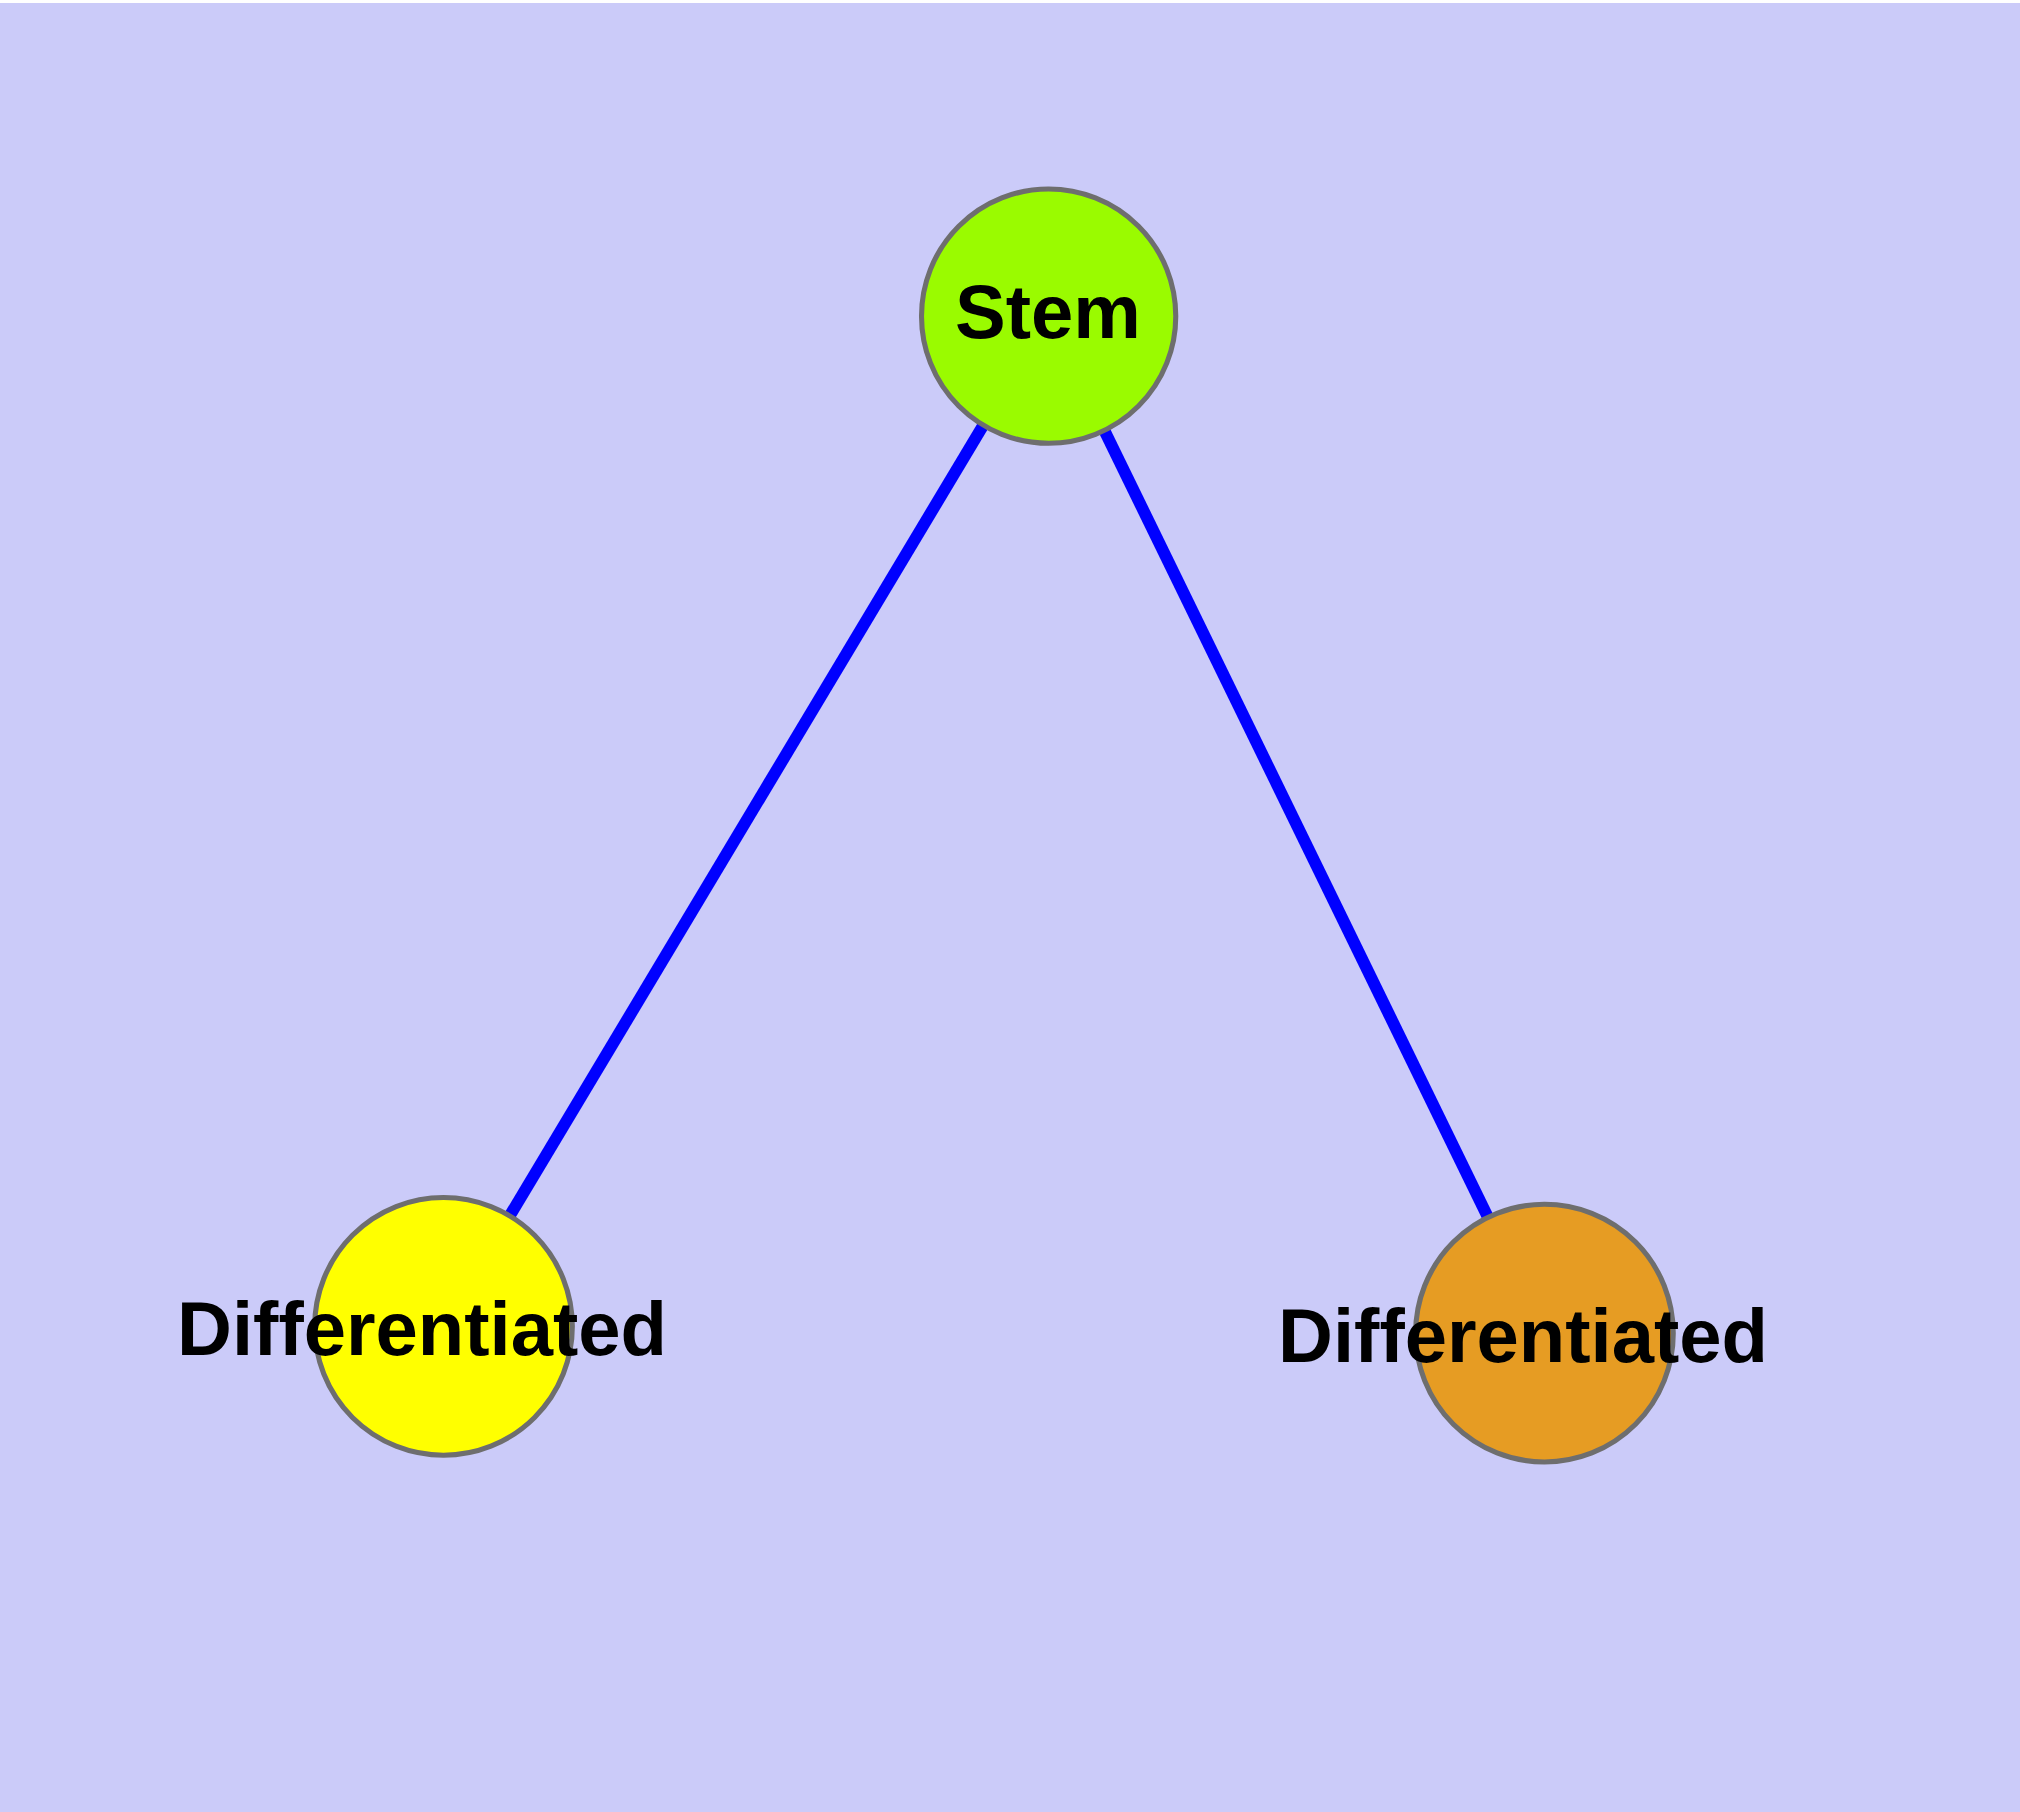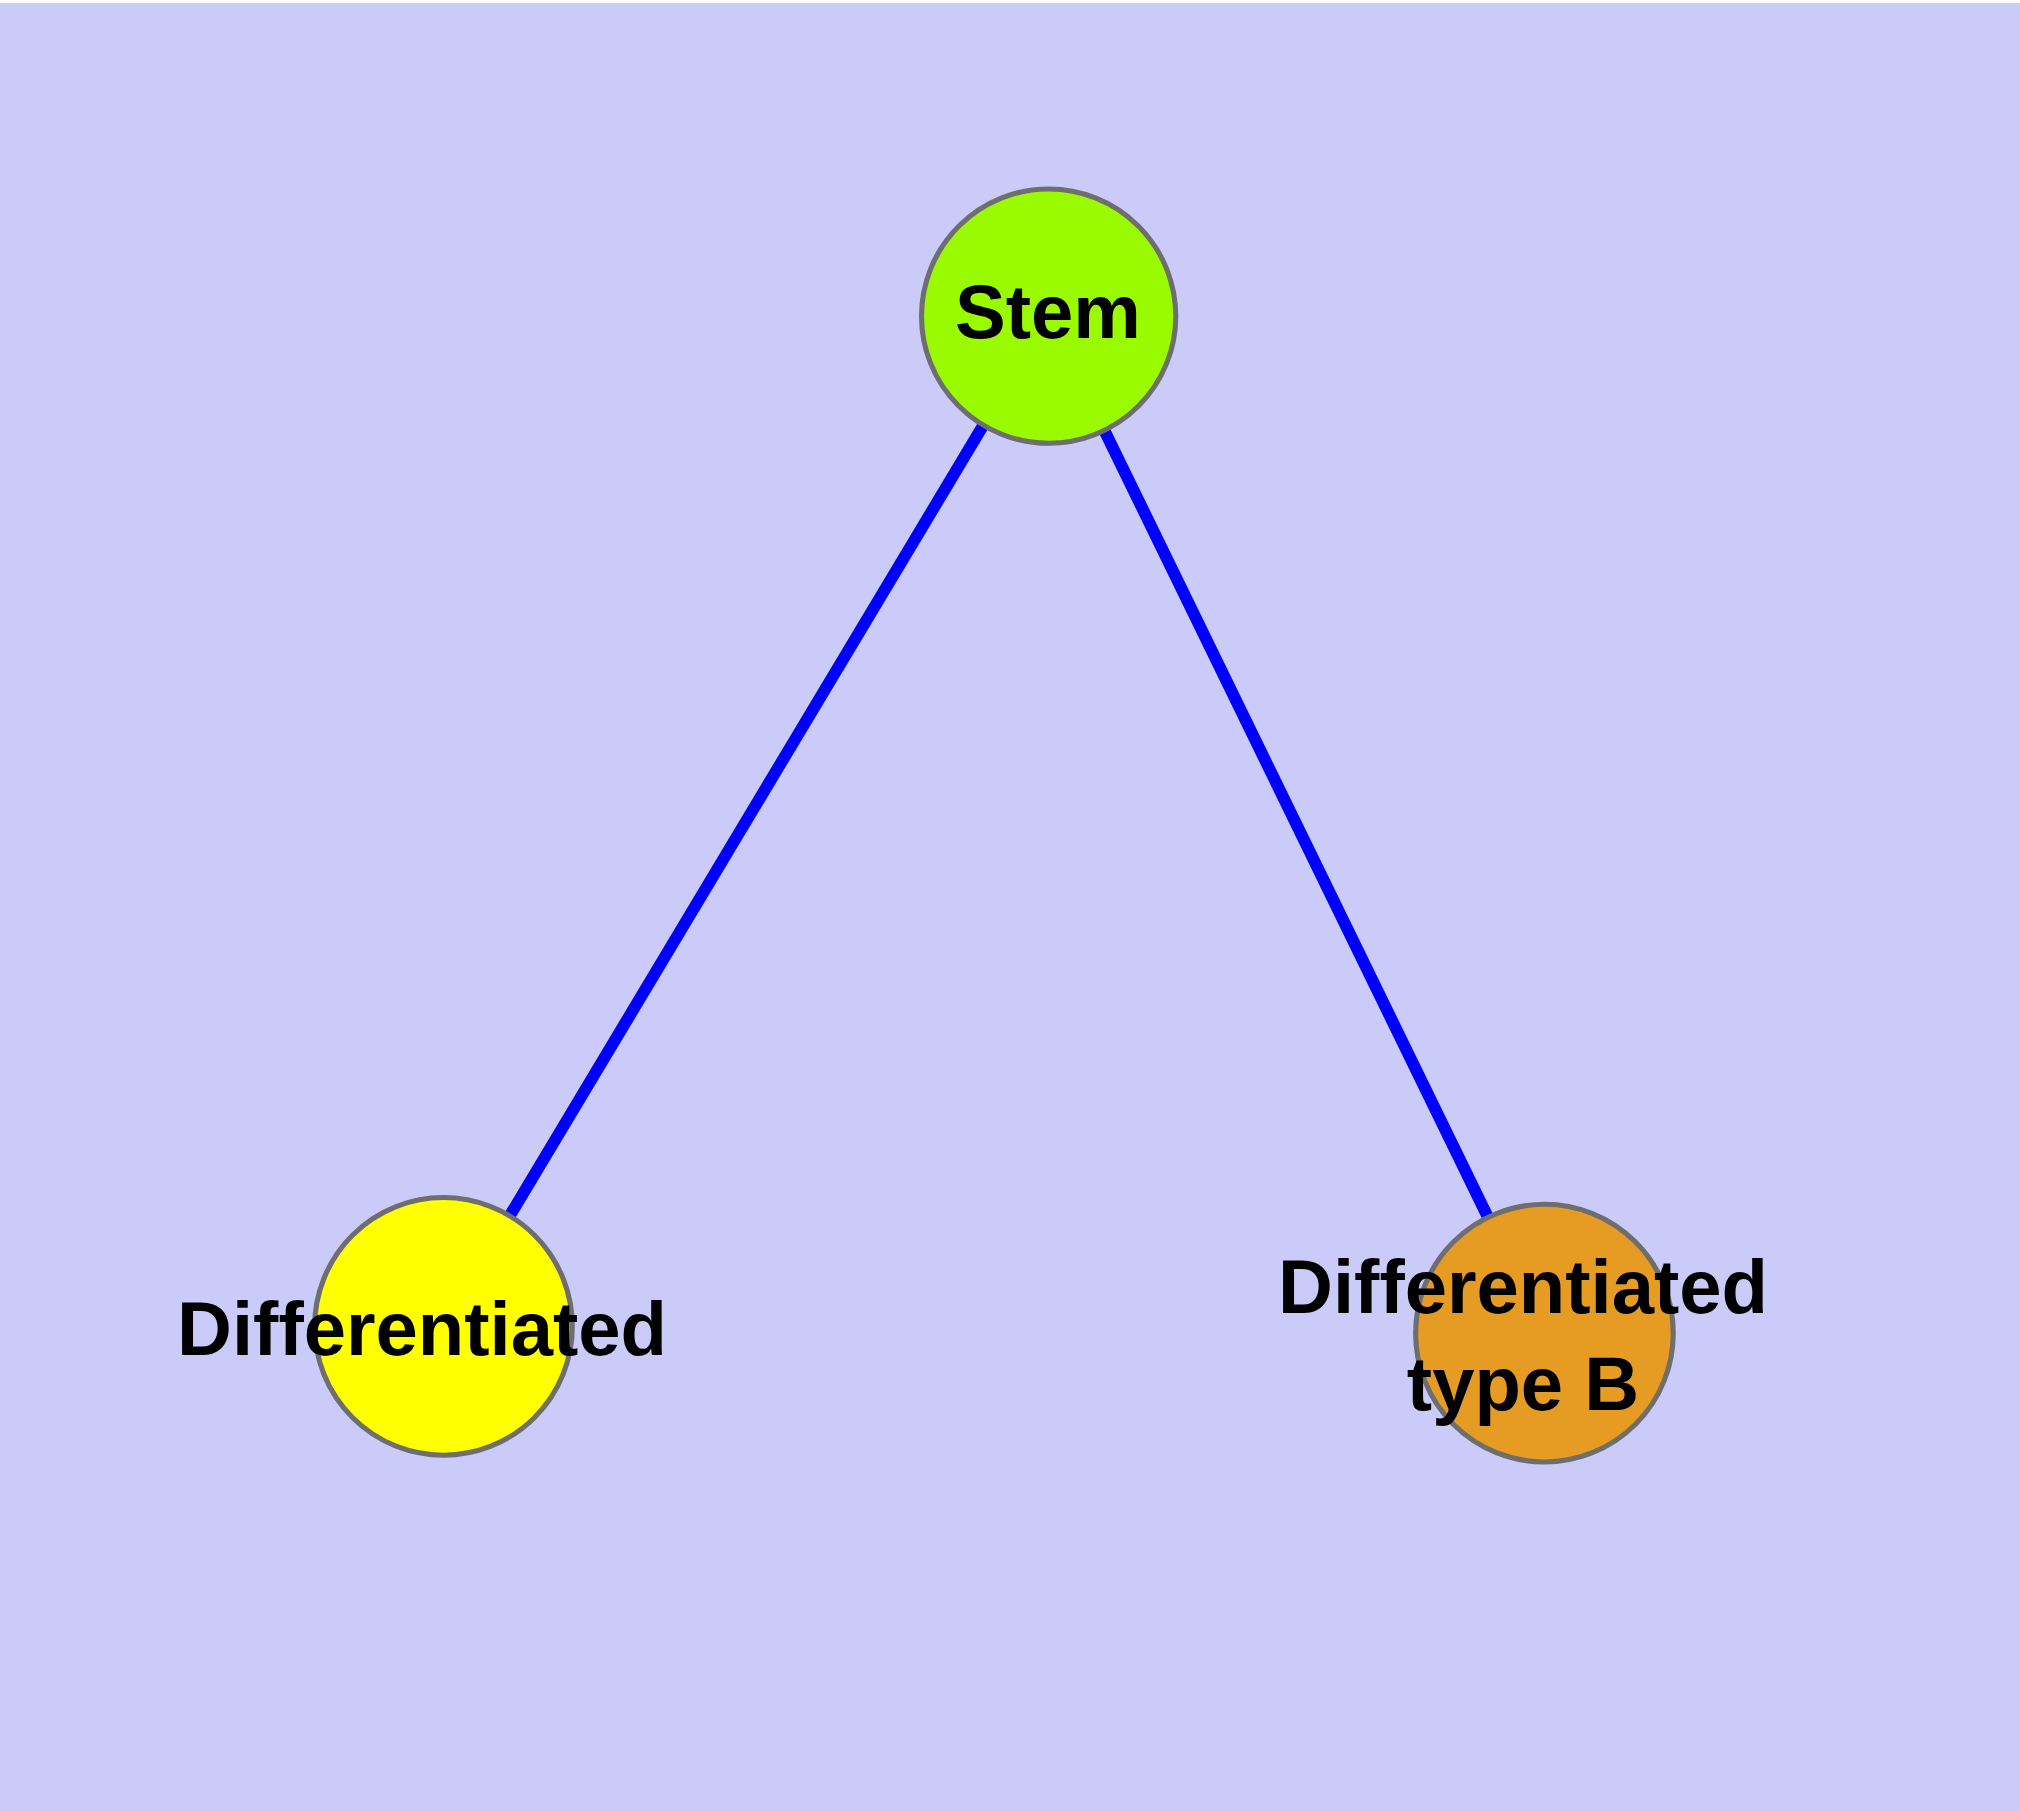--- a/index.html
+++ b/index.html
@@ -62,17 +62,16 @@
   <div class="node-label" style="left:1048px; top:311px;">
     <span class="line">Stem</span>
   </div>
 
   <div class="node-label" style="left:422px; top:1328px;">
     <span class="line">Differentiated</span>
   </div>
 
   <div class="node-label" style="left:1523px; top:1335px;">
     <span class="line">Differentiated</span>
-    <span class="line">type B</span>
   </div>
 
 </div>
 
 
 </body></html>

